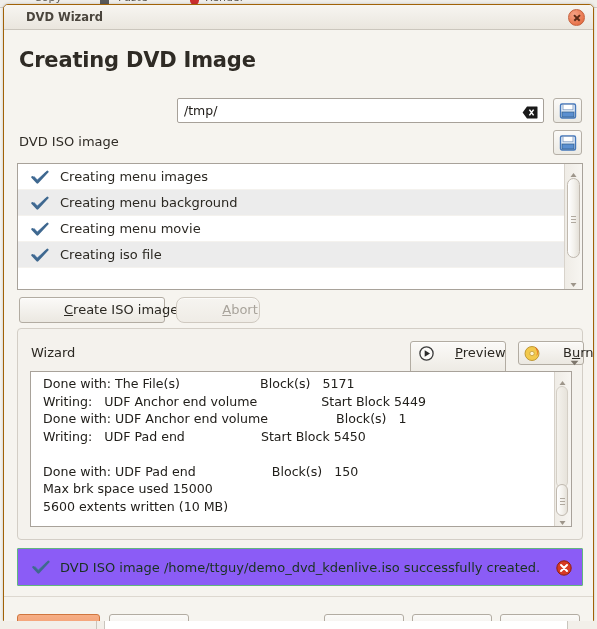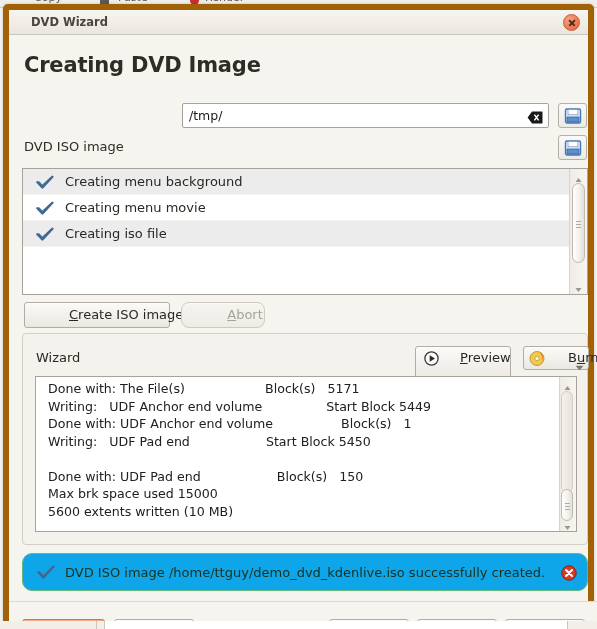--- a/index.html
+++ b/index.html
@@ -50,21 +50,21 @@
     background: #5a5a5a;
   }
 
   
   .dialog {
     position: absolute;
     left: 3px; top: 4px;
     width: 591px;
     height: 617px;
     background: #f6f4ef;
-    border: 6px solid #a16207;
+    border: 1px solid #a16207;
     border-radius: 5px 5px 0 0;
     box-sizing: border-box;
     box-shadow: 0 0 3px rgba(0,0,0,0.22);
   }
 
   .titlebar {
     position: relative;
     height: 24px;
     background: linear-gradient(to bottom, #f7f5f1 0%, #eae6de 100%);
     border-bottom: 1px solid #cbc6bd;
@@ -297,23 +297,23 @@
     width: 16px; height: 154px;
     background: linear-gradient(to right, #efece6, #f7f5f1);
     border-left: 1px solid #d8d3cb;
   }
 
   
   .banner {
     position: absolute;
     left: 13px; top: 518px;
     width: 566px; height: 38px;
-    background: #0ea5e9;
+    background: #8b5cf6;
     border: 1px solid #62b67f;
-    border-radius: 10px;
+    border-radius: 1px;
     box-sizing: border-box;
   }
   .banner .btext {
     position: absolute;
     left: 42px; top: 11px;
     font-size: 13px;
     color: #18321f;
   }
   .banner .bchk {
     position: absolute;
@@ -429,20 +429,29 @@
               <rect x="1.5" y="2" width="15" height="14" rx="1.5" fill="#e8f0fb" stroke="#4477bb" stroke-width="1.4"></rect>
               <rect x="4" y="2.4" width="10" height="5.4" fill="#ffffff" stroke="#7a97be" stroke-width="0.8"></rect>
               <rect x="3" y="10" width="12" height="5" fill="#5b8fd0" stroke="#33608f" stroke-width="0.8"></rect>
             </svg>
           </span>
         </div>
       </div>
 
       <div class="task-list">
 
+        <div class="task-row">
+          <span class="chk">
+            <svg width="18" height="16" viewBox="0 0 18 16">
+                <path d="M1.5 7.2 L6.4 12.4 L16.4 1.8 L14 2.4 L6.3 9.6 L3.3 6.2 Z" fill="#4f7aa8"></path>
+                <path d="M1.5 7.2 L6.4 12.4 L16.4 1.8" stroke="#3f688f" stroke-width="2.4" fill="none" stroke-linecap="round" stroke-linejoin="round"></path>
+              </svg>
+          </span>
+          <span>Creating menu images</span>
+        </div>
 
         <div class="task-row alt">
           <span class="chk">
             <svg width="18" height="16" viewBox="0 0 18 16">
                 <path d="M1.5 7.2 L6.4 12.4 L16.4 1.8 L14 2.4 L6.3 9.6 L3.3 6.2 Z" fill="#4f7aa8"></path>
                 <path d="M1.5 7.2 L6.4 12.4 L16.4 1.8" stroke="#3f688f" stroke-width="2.4" fill="none" stroke-linecap="round" stroke-linejoin="round"></path>
               </svg>
           </span>
           <span>Creating menu background</span>
         </div>

